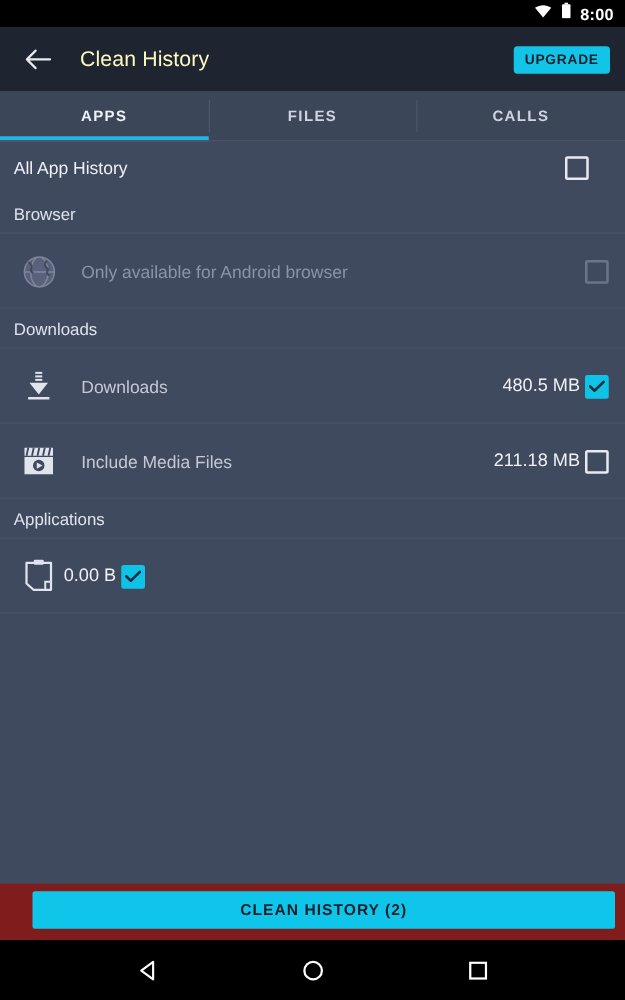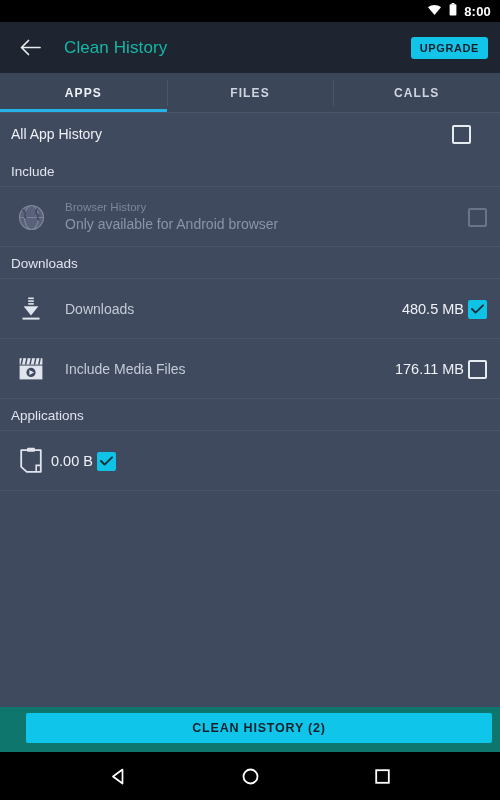--- a/index.html
+++ b/index.html
@@ -38,21 +38,21 @@
     background:#1e2430;
     display:flex; align-items:center;
     padding:0 12px 0 16px;
   }
   .back-btn {
     width:28px; height:28px;
     display:flex; align-items:center; justify-content:center;
     cursor:pointer; flex:0 0 28px;
   }
   .appbar-title {
-    color:#14b8a6; font-size:17px;
+    color:#fef9c3; font-size:17px;
     margin-left:20px; flex:1 1 auto;
     letter-spacing:.1px;
   }
   .upgrade-btn {
     background:#12c4e8;
     color:#16202c;
     font-size:11px; font-weight:bold;
     letter-spacing:.6px;
     padding:5px 9px 5px 9px;
     border-radius:3px;
@@ -148,21 +148,21 @@
   }
   .cbox.off { border:2px solid #e6eaf1; background:transparent; }
   .cbox.off.dim { border-color:#6c7587; }
   .cbox.on  { background:#0fc3e6; border:2px solid #0fc3e6; }
   .cbox.on svg { display:block; }
 
   
   .cta-wrap {
     flex:0 0 auto;
     padding:6px 8px 9px 26px;
-    background:#0f766e;
+    background:#7f1d1d;
   }
   .cta {
     height:30px;
     background:#0fc6ea;
     color:#16202c;
     font-size:12.5px; font-weight:bold; letter-spacing:.8px;
     display:flex; align-items:center; justify-content:center;
     border-radius:2px;
     cursor:pointer;
   }
@@ -225,31 +225,30 @@
     <div class="tab-underline"></div>
   </div>
 
   <div class="list">
 
     <div class="row-all">
       <div class="label">All App History</div>
       <div class="cbox off"></div>
     </div>
 
-    <div class="section-hdr">Include</div>
+    <div class="section-hdr">Browser</div>
     <div class="row disabled">
       <div class="row-icon">
         <svg width="27" height="27" viewBox="0 0 27 27">
           <circle cx="13.5" cy="13.5" r="12" fill="#59627a"></circle>
           <path d="M13.5 1.5 a12 12 0 0 1 0 24 a12 12 0 0 1 0 -24 M1.5 13.5 h24 M13.5 1.5 a7 12 0 0 1 0 24 a7 12 0 0 1 0 -24" stroke="#7d8699" stroke-width="1.2" fill="none"></path>
           <path d="M5 6 q3 2 2 5 q-1 2 1 3 M19 5 q-2 3 0 5 q2 1 1 3 q-1 2 1 3" stroke="#414a5e" stroke-width="1.6" fill="none" stroke-linecap="round"></path>
         </svg>
       </div>
       <div class="row-text">
-        <div class="row-title">Browser History</div>
         <div class="row-sub">Only available for Android browser</div>
       </div>
       <div class="row-size"></div>
       <div class="cbox off dim"></div>
     </div>
 
     <div class="section-hdr">Downloads</div>
 
     <div class="row">
       <div class="row-icon">
@@ -278,21 +277,21 @@
           <rect x="1.6" y="1.2" width="22.8" height="6.4" fill="#dfe4ed"></rect>
           <path d="M4.6 1.2 L3.2 7.6 M9 1.2 L7.6 7.6 M13.4 1.2 L12 7.6 M17.8 1.2 L16.4 7.6 M22.2 1.2 L20.8 7.6" stroke="#404a5e" stroke-width="1.5"></path>
           <rect x="1.6" y="8.6" width="22.8" height="13.8" fill="#dfe4ed"></rect>
           <circle cx="13" cy="15.4" r="4.6" fill="#404a5e"></circle>
           <path d="M11.4 12.9 L16 15.4 L11.4 17.9 Z" fill="#dfe4ed"></path>
         </svg>
       </div>
       <div class="row-text">
         <div class="row-sub">Include Media Files</div>
       </div>
-      <div class="row-size">176.11 MB</div>
+      <div class="row-size">211.18 MB</div>
       <div class="cbox off"></div>
     </div>
 
     <div class="section-hdr">Applications</div>
 
     <div class="row">
       <div class="row-icon">
         <svg width="24" height="28" viewBox="0 0 24 28">
           <rect x="8" y="0.8" width="8" height="4" rx="1" fill="#dfe4ed"></rect>
           <path d="M2.2 3.2 h19.6 v21.6 h-14 l-5.6 -5 Z" fill="none" stroke="#dfe4ed" stroke-width="1.8" stroke-linejoin="round"></path>

